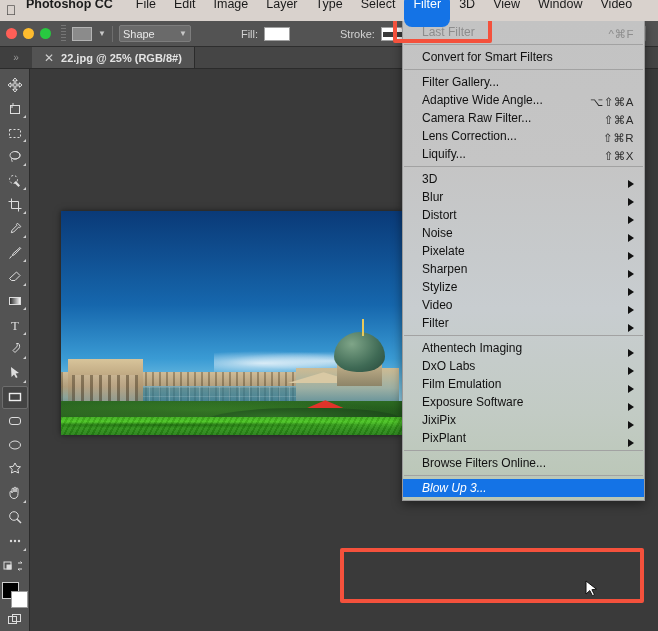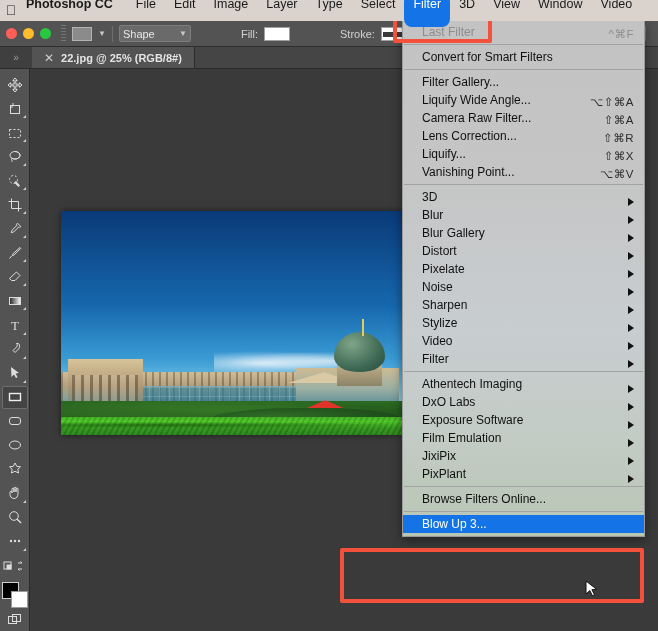--- a/index.html
+++ b/index.html
@@ -161,21 +161,21 @@
     border: 1px solid #9a9a9a; border-top: none;
     box-shadow: 0 3px 10px rgba(0,0,0,.45);
     font-size: 12px; color: #111; z-index: 30;
     padding: 2px 0 3px 0;
   }
   .mi { display: flex; align-items: flex-end; justify-content: space-between;
     height: 18px; padding: 0 10px 0 19px; white-space: nowrap; }
   .mi .label { line-height: 18px; }
   .mi .shortcut { color: #2a2a2a; font-size: 11.5px; letter-spacing: .5px; padding-left: 14px; }
   .mi.disabled .label, .mi.disabled .shortcut { color: #8d8d8d; }
-  .mi.highlight { background: #1473e6; color: #fff; }
+  .mi.highlight { background: #1473e6; color: #fff; font-style: italic; }
   .mi.highlight .label { color: #fff; font-weight: normal; }
   .mi .arrow { width: 0; height: 0; border-top: 4.5px solid transparent;
     border-bottom: 4.5px solid transparent; border-left: 6px solid #111; }
   .msep { height: 1px; background: #a2a2a2; margin: 3px 1px; }
   .menu-clip { overflow: hidden; }
 
   
   .annot { position: absolute; border: 4px solid #f4513c; border-radius: 2px;
     z-index: 35; pointer-events: none; }
   #annot-top { left: 393px; top: -4px; width: 99px; height: 47px; }
@@ -417,65 +417,57 @@
       </div>
       <div class="msep"></div>
       <div class="mi">
         <span class="label">Convert for Smart Filters</span>
       </div>
       <div class="msep"></div>
       <div class="mi">
         <span class="label">Filter Gallery...</span>
       </div>
       <div class="mi">
-        <span class="label">Liquify Wide Angle...</span>
+        <span class="label">Adaptive Wide Angle...</span>
         <span class="shortcut">⌥⇧⌘A</span>
       </div>
       <div class="mi">
         <span class="label">Camera Raw Filter...</span>
         <span class="shortcut">⇧⌘A</span>
       </div>
       <div class="mi">
         <span class="label">Lens Correction...</span>
         <span class="shortcut">⇧⌘R</span>
       </div>
       <div class="mi">
         <span class="label">Liquify...</span>
         <span class="shortcut">⇧⌘X</span>
       </div>
-      <div class="mi">
-        <span class="label">Vanishing Point...</span>
-        <span class="shortcut">⌥⌘V</span>
-      </div>
       <div class="msep"></div>
       <div class="mi">
         <span class="label">3D</span>
         <span class="arrow"></span>
       </div>
       <div class="mi">
         <span class="label">Blur</span>
         <span class="arrow"></span>
       </div>
       <div class="mi">
-        <span class="label">Blur Gallery</span>
-        <span class="arrow"></span>
-      </div>
-      <div class="mi">
         <span class="label">Distort</span>
         <span class="arrow"></span>
       </div>
       <div class="mi">
+        <span class="label">Noise</span>
+        <span class="arrow"></span>
+      </div>
+      <div class="mi">
         <span class="label">Pixelate</span>
         <span class="arrow"></span>
       </div>
       <div class="mi">
-        <span class="label">Noise</span>
-        <span class="arrow"></span>
-      </div>
-      <div class="mi">
         <span class="label">Sharpen</span>
         <span class="arrow"></span>
       </div>
       <div class="mi">
         <span class="label">Stylize</span>
         <span class="arrow"></span>
       </div>
       <div class="mi">
         <span class="label">Video</span>
         <span class="arrow"></span>
@@ -487,25 +479,25 @@
       <div class="msep"></div>
       <div class="mi">
         <span class="label">Athentech Imaging</span>
         <span class="arrow"></span>
       </div>
       <div class="mi">
         <span class="label">DxO Labs</span>
         <span class="arrow"></span>
       </div>
       <div class="mi">
+        <span class="label">Film Emulation</span>
+        <span class="arrow"></span>
+      </div>
+      <div class="mi">
         <span class="label">Exposure Software</span>
-        <span class="arrow"></span>
-      </div>
-      <div class="mi">
-        <span class="label">Film Emulation</span>
         <span class="arrow"></span>
       </div>
       <div class="mi">
         <span class="label">JixiPix</span>
         <span class="arrow"></span>
       </div>
       <div class="mi">
         <span class="label">PixPlant</span>
         <span class="arrow"></span>
       </div>

